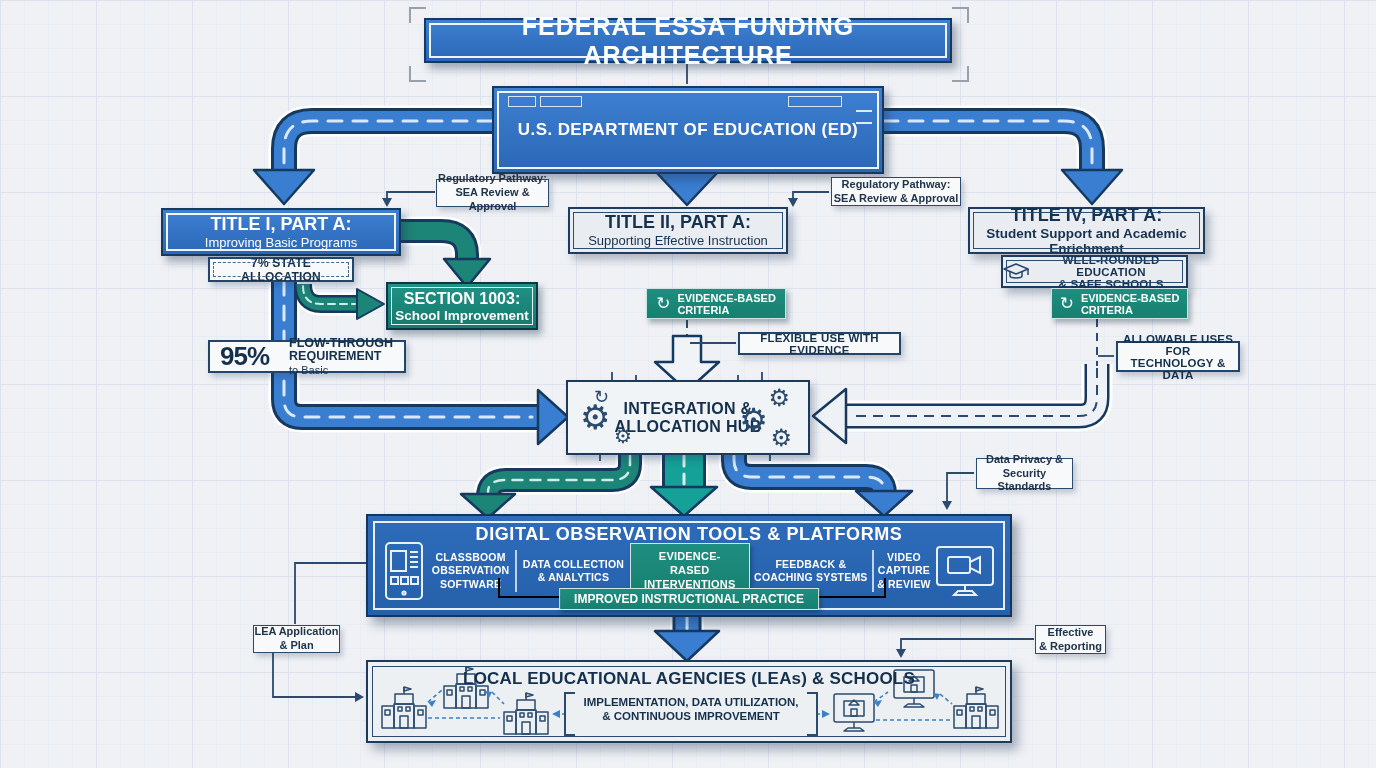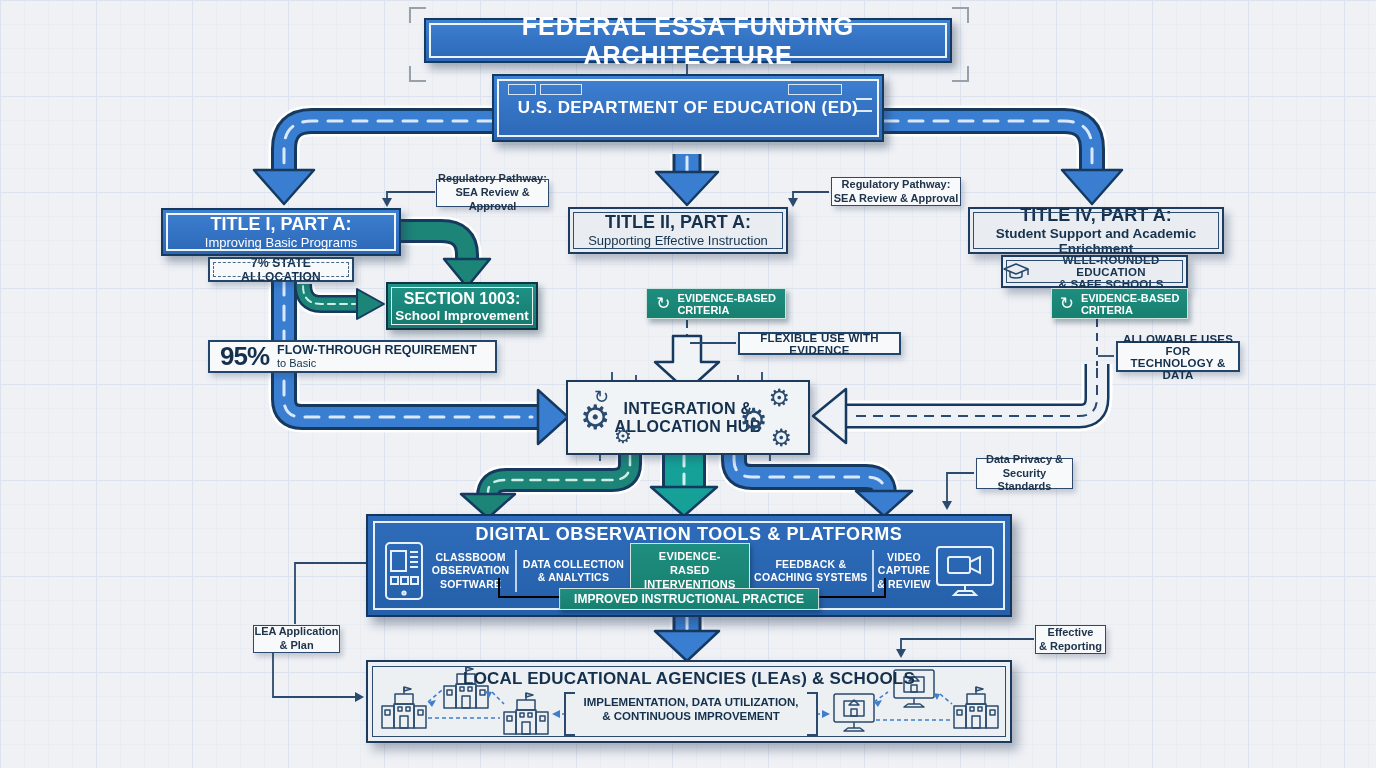--- a/index.html
+++ b/index.html
@@ -159,40 +159,40 @@
   </svg>
 
   <div class="crn" style="left:409px;top:7px;border-top-width:2px;border-left-width:2px"></div>
   <div class="crn" style="left:952px;top:7px;border-top-width:2px;border-right-width:2px"></div>
   <div class="crn" style="left:409px;top:66px;border-bottom-width:2px;border-left-width:2px"></div>
   <div class="crn" style="left:952px;top:66px;border-bottom-width:2px;border-right-width:2px"></div>
   <div class="box blue" style="left:424px;top:18px;width:528px;height:45px">
     <div class="t-xl">FEDERAL ESSA FUNDING ARCHITECTURE</div>
   </div>
 
-  <div class="box blue" style="left:492px;top:74px;width:392px;height:68px">
+  <div class="box blue" style="left:492px;top:86px;width:392px;height:88px">
     <div style="position:absolute;left:14px;top:8px;width:26px;height:9px;border:1px solid rgba(255,255,255,.8)"></div>
     <div style="position:absolute;left:46px;top:8px;width:40px;height:9px;border:1px solid rgba(255,255,255,.8)"></div>
     <div style="position:absolute;right:40px;top:8px;width:52px;height:9px;border:1px solid rgba(255,255,255,.8)"></div>
     <div style="position:absolute;right:10px;top:22px;width:16px;height:10px;border-top:2px solid rgba(255,255,255,.85);border-bottom:2px solid rgba(255,255,255,.85)"></div>
     <div class="t-lg">U.S. DEPARTMENT OF EDUCATION (ED)</div>
   </div>
 
   <div class="box blue" style="left:161px;top:208px;width:240px;height:48px">
     <div class="h1">TITLE I, PART A:</div>
     <div class="h2">Improving Basic Programs</div>
   </div>
   <div class="box whitebar dashedin" style="left:208px;top:257px;width:146px;height:25px">
     <div class="s1">7% STATE ALLOCATION</div>
   </div>
   <div class="box teal" style="left:386px;top:282px;width:152px;height:48px">
     <div style="font-size:16px;font-weight:bold">SECTION 1003:</div>
     <div style="font-size:13.5px;font-weight:bold">School Improvement</div>
   </div>
-  <div class="box whitebar" style="left:208px;top:340px;width:289px;height:33px;flex-direction:row;gap:8px;justify-content:flex-start;padding-left:10px">
+  <div class="box whitebar" style="left:208px;top:340px;width:198px;height:33px;flex-direction:row;gap:20px;justify-content:flex-start;padding-left:10px">
     <div style="font-size:26px;font-weight:bold;letter-spacing:-1px">95%</div>
     <div style="text-align:left">
       <div style="font-size:12.5px;font-weight:bold;line-height:1.1">FLOW-THROUGH REQUIREMENT</div>
       <div style="font-size:11px;line-height:1.1">to Basic</div>
     </div>
   </div>
 
   <div class="box note" style="left:436px;top:179px;width:113px;height:28px">
     <div>Regulatory Pathway:</div>
     <div>SEA Review &amp; Approval</div>
@@ -209,21 +209,21 @@
     </div>
   </div>
   <div class="box whitebar" style="left:738px;top:332px;width:163px;height:23px">
     <div class="caps">FLEXIBLE USE WITH EVIDENCE</div>
   </div>
 
   <div class="box note" style="left:831px;top:177px;width:130px;height:29px">
     <div>Regulatory Pathway:</div>
     <div>SEA Review &amp; Approval</div>
   </div>
-  <div class="box light" style="left:968px;top:207px;width:256px;height:47px">
+  <div class="box light" style="left:968px;top:207px;width:237px;height:47px">
     <div class="h1">TITLE IV, PART A:</div>
     <div style="font-size:13.5px;font-weight:bold">Student Support and Academic Enrichment</div>
   </div>
   <div class="box light" style="left:1001px;top:255px;width:187px;height:33px;flex-direction:row;gap:7px">
     <svg class="icon" width="26" height="20" viewBox="0 0 26 20">
       <g fill="none" stroke="#24466b" stroke-width="1.5" stroke-linejoin="round">
         <polygon points="13,2 25,7 13,12 1,7"></polygon>
         <path d="M7,9.5 V14 c0,2.5 12,2.5 12,0 V9.5"></path>
         <path d="M25,7 V13"></path>
       </g>

